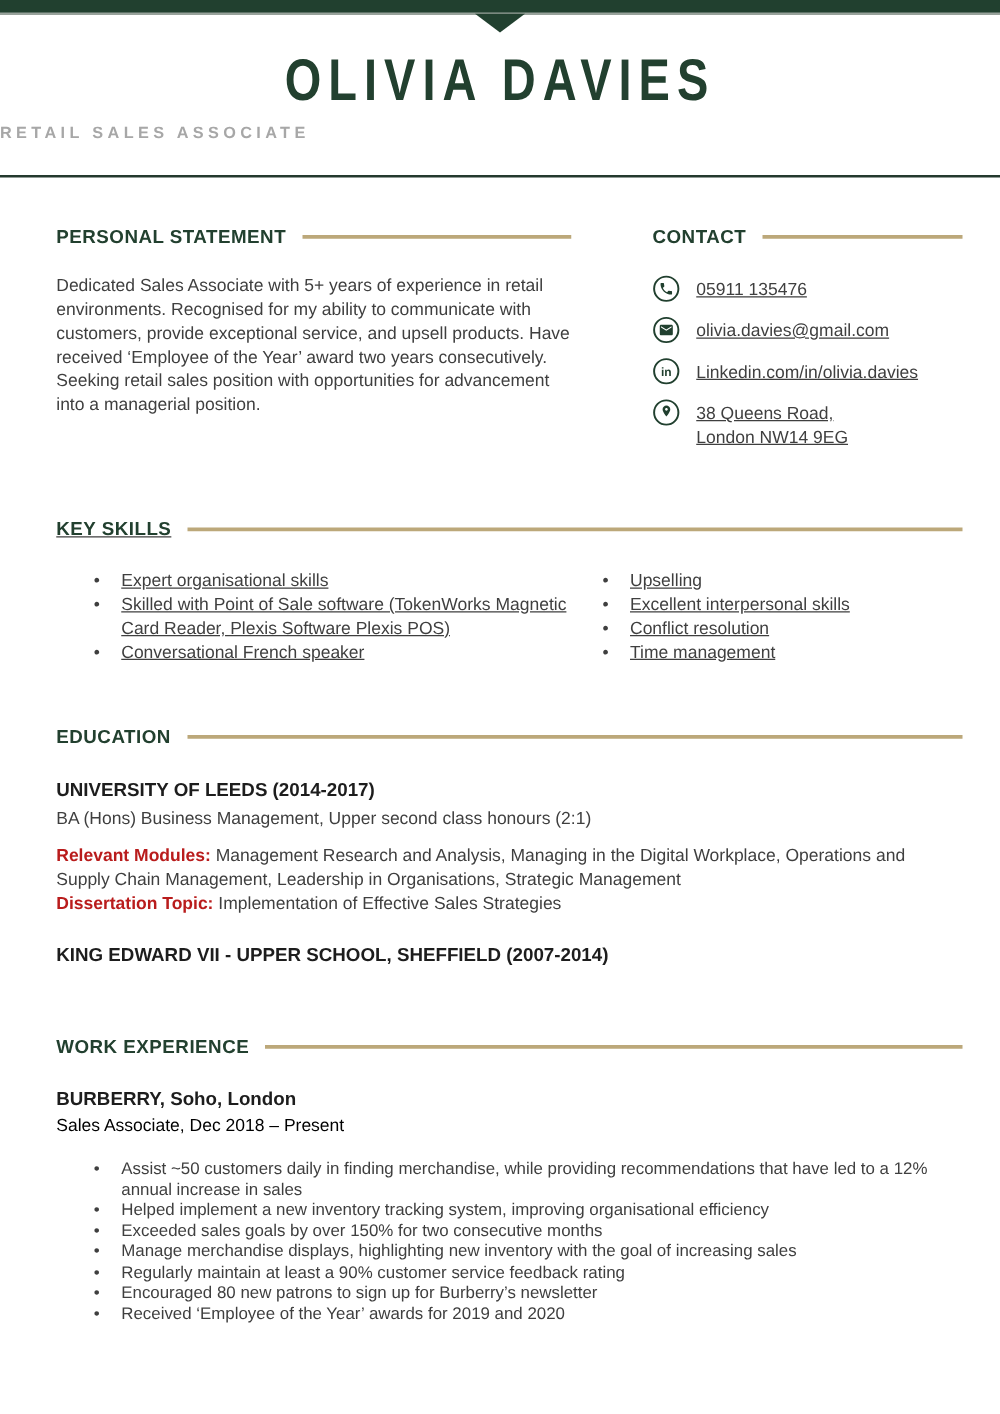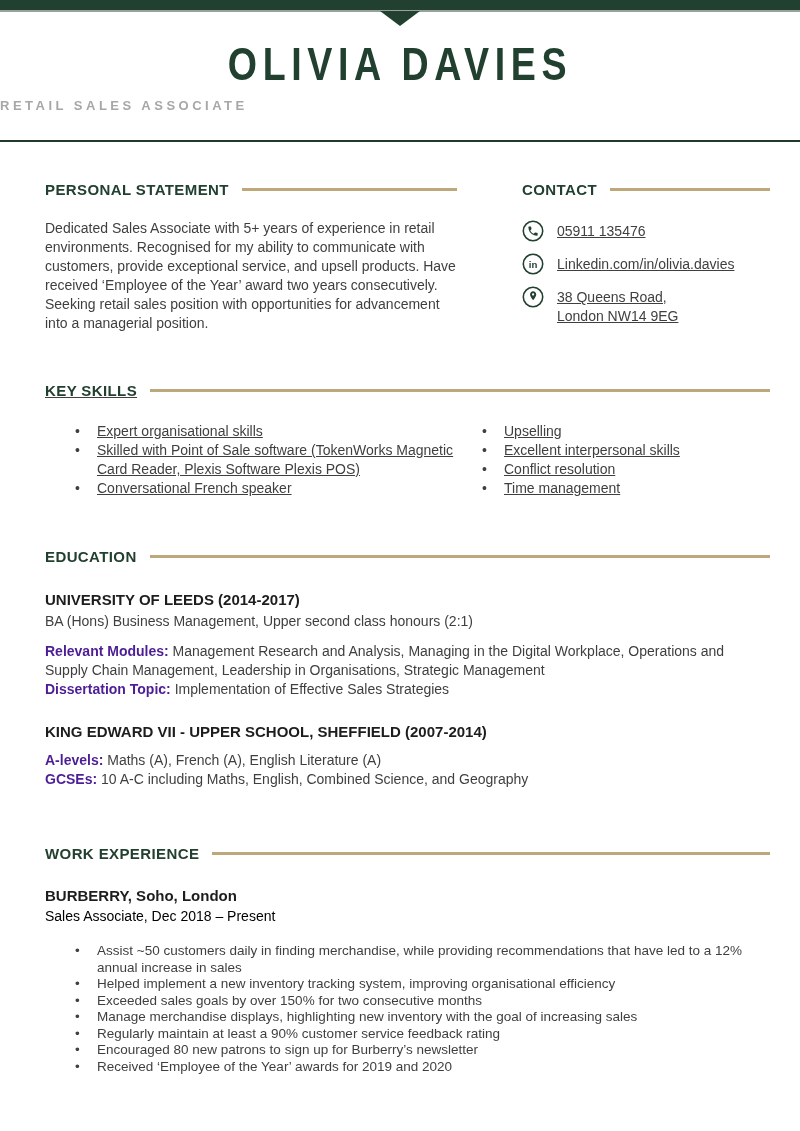--- a/index.html
+++ b/index.html
@@ -156,21 +156,21 @@
     line-height: 19px;
     color: #3f3f3f;
   }
   .entry-details { margin-top: 11px; }
   .entry-details p {
     margin: 0;
     font-size: 14px;
     line-height: 19px;
     color: #3f3f3f;
   }
-  .entry-details .lbl { font-weight: bold; color: #4c1d95; }
+  .entry-details .lbl { font-weight: bold; color: #b91c1c; }
 
   
   .section-work { margin-top: 56px; }
   .work-entry { margin-top: 25px; }
   .work-role {
     margin: 4px 0 0 0;
     font-size: 14px;
     color: #000000;
   }
   .work-bullets {
@@ -217,20 +217,29 @@
           <div class="contact-item">
             <span class="cicon">
               <svg width="22" height="22" viewBox="0 0 24 24">
                 <circle cx="12" cy="12" r="10.6" fill="none" stroke="#21402f" stroke-width="1.7"></circle>
                 <path transform="translate(5.3,5.3) scale(0.56)" fill="#21402f" d="M6.62 10.79c1.44 2.83 3.76 5.14 6.59 6.59l2.2-2.2c.27-.27.67-.36 1.02-.24 1.12.37 2.33.57 3.57.57.55 0 1 .45 1 1V20c0 .55-.45 1-1 1-9.39 0-17-7.61-17-17 0-.55.45-1 1-1h3.5c.55 0 1 .45 1 1 0 1.25.2 2.45.57 3.57.11.35.03.74-.25 1.02l-2.2 2.2z"></path>
               </svg>
             </span>
             <span class="ctext">05911 135476</span>
           </div>
 
+          <div class="contact-item">
+            <span class="cicon">
+              <svg width="22" height="22" viewBox="0 0 24 24">
+                <circle cx="12" cy="12" r="10.6" fill="none" stroke="#21402f" stroke-width="1.7"></circle>
+                <path transform="translate(5.2,5.2) scale(0.57)" fill="#21402f" d="M20 4H4c-1.1 0-2 .9-2 2v12c0 1.1.9 2 2 2h16c1.1 0 2-.9 2-2V6c0-1.1-.9-2-2-2zm0 4l-8 5-8-5V6l8 5 8-5v2z"></path>
+              </svg>
+            </span>
+            <span class="ctext">olivia.davies@gmail.com</span>
+          </div>
 
           <div class="contact-item">
             <span class="cicon">
               <svg width="22" height="22" viewBox="0 0 24 24">
                 <circle cx="12" cy="12" r="10.6" fill="none" stroke="#21402f" stroke-width="1.7"></circle>
                 <text x="12" y="16" text-anchor="middle" font-family="Liberation Sans, sans-serif" font-size="10.5" font-weight="bold" fill="#21402f">in</text>
               </svg>
             </span>
             <span class="ctext">Linkedin.com/in/olivia.davies</span>
           </div>
@@ -286,24 +295,20 @@
         <p class="entry-title">UNIVERSITY OF LEEDS (2014-2017)</p>
         <p class="entry-sub">BA (Hons) Business Management, Upper second class honours (2:1)</p>
         <div class="entry-details">
           <p><span class="lbl">Relevant Modules:</span><span> Management Research and Analysis, Managing in the Digital Workplace, Operations and Supply Chain Management, Leadership in Organisations, Strategic Management</span></p>
           <p><span class="lbl">Dissertation Topic:</span><span> Implementation of Effective Sales Strategies</span></p>
         </div>
       </div>
 
       <div class="edu-entry-2">
         <p class="entry-title">KING EDWARD VII - UPPER SCHOOL, SHEFFIELD (2007-2014)</p>
-        <div class="entry-details">
-          <p><span class="lbl">A-levels:</span><span> Maths (A), French (A), English Literature (A)</span></p>
-          <p><span class="lbl">GCSEs:</span><span> 10 A-C including Maths, English, Combined Science, and Geography</span></p>
-        </div>
       </div>
     </section>
 
     <section class="section-work">
       <div class="sec-head">
         <h2>WORK EXPERIENCE</h2>
         <div class="rule"></div>
       </div>
 
       <div class="work-entry">

